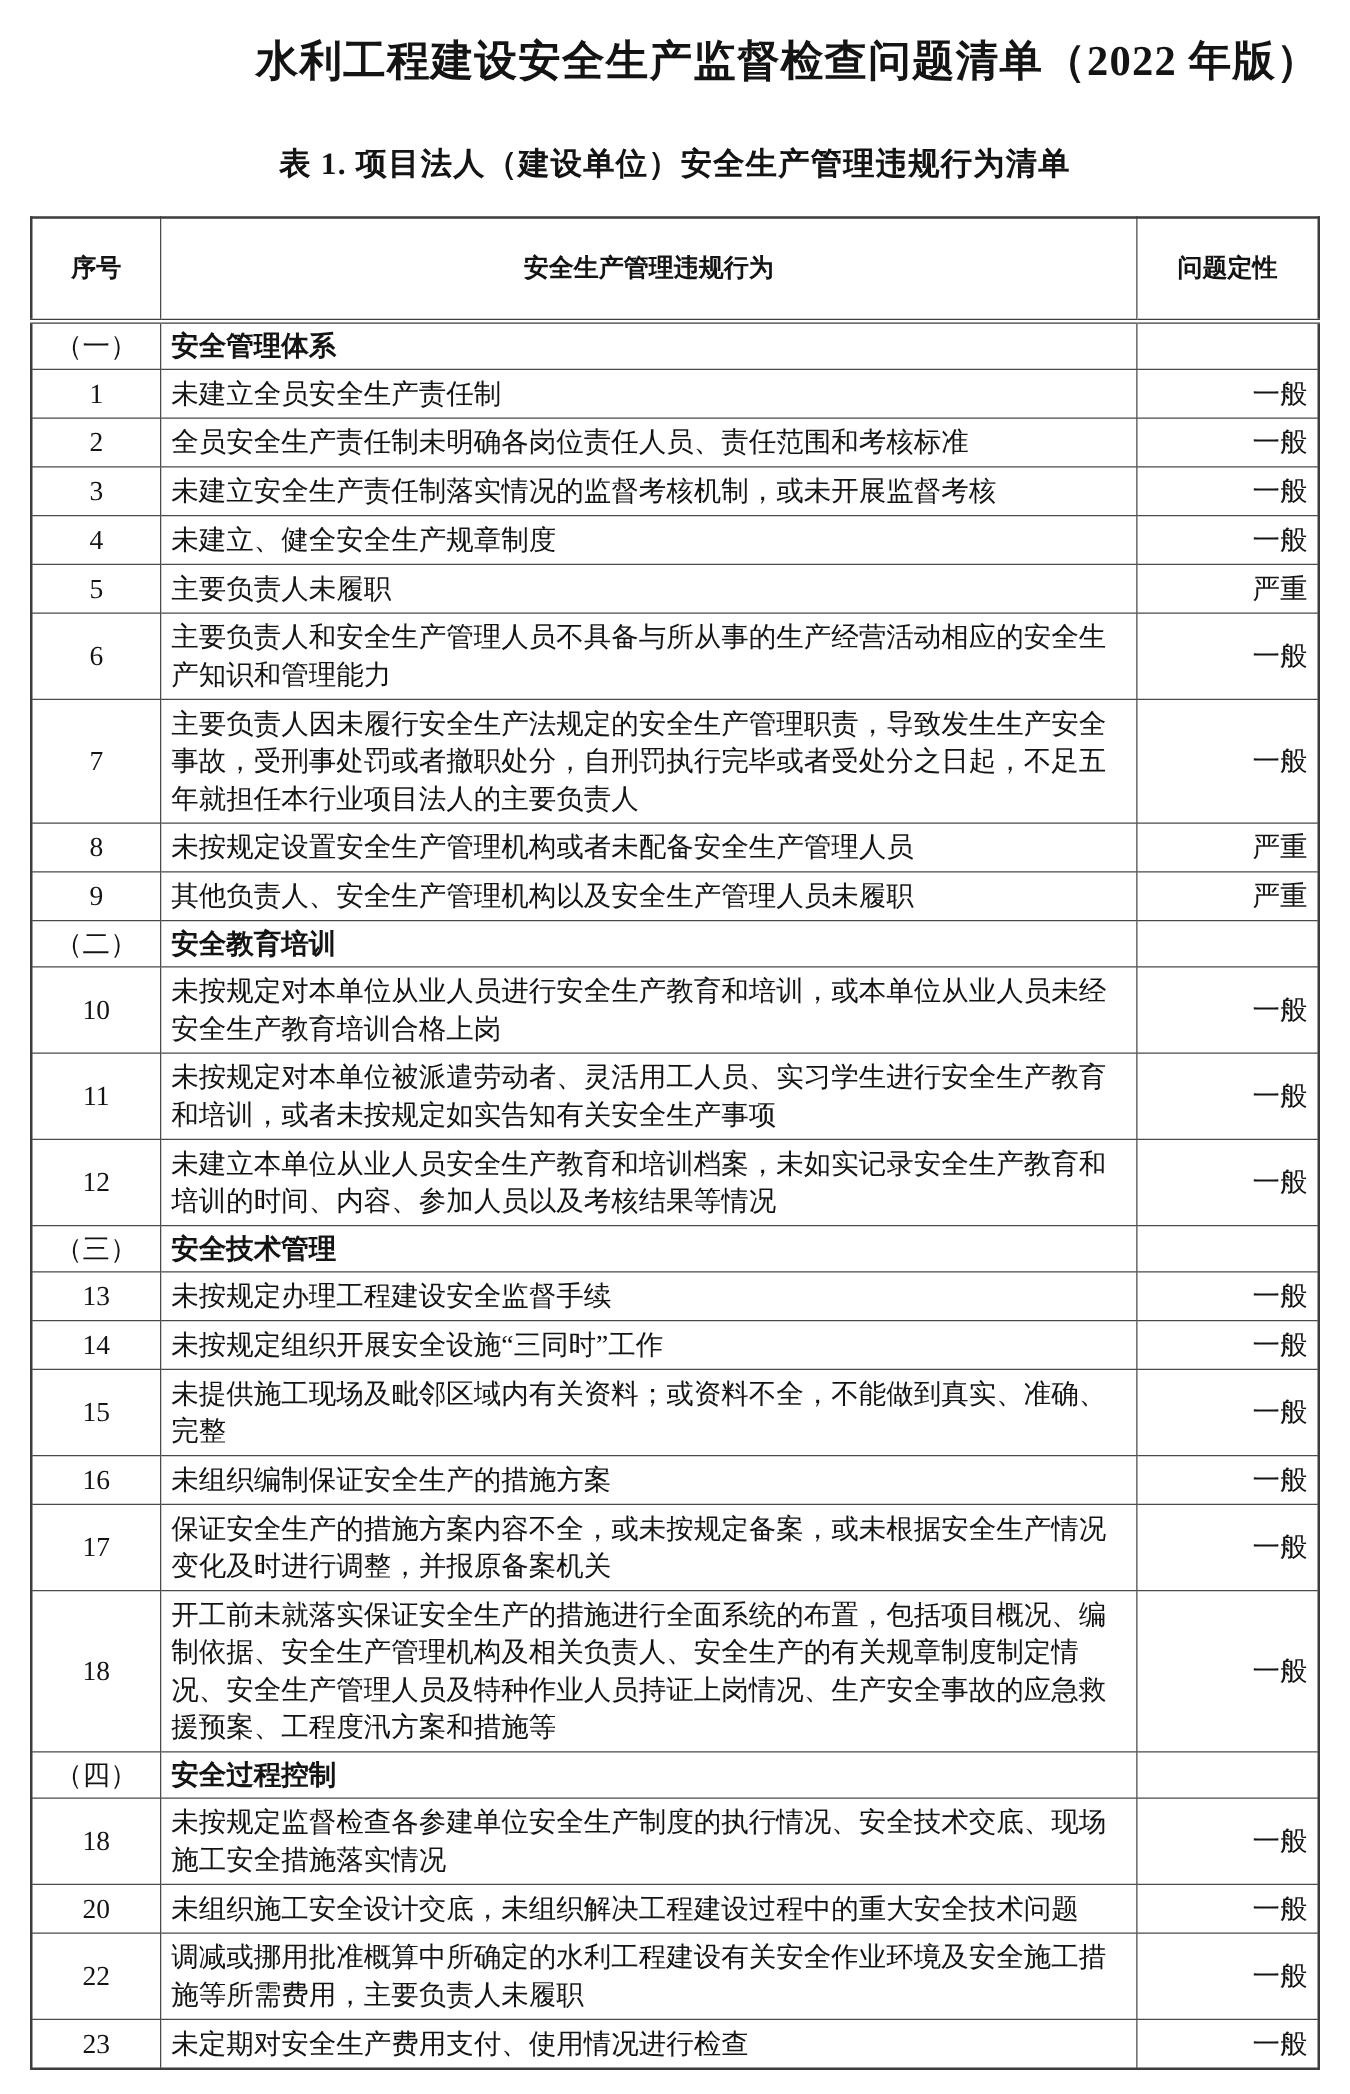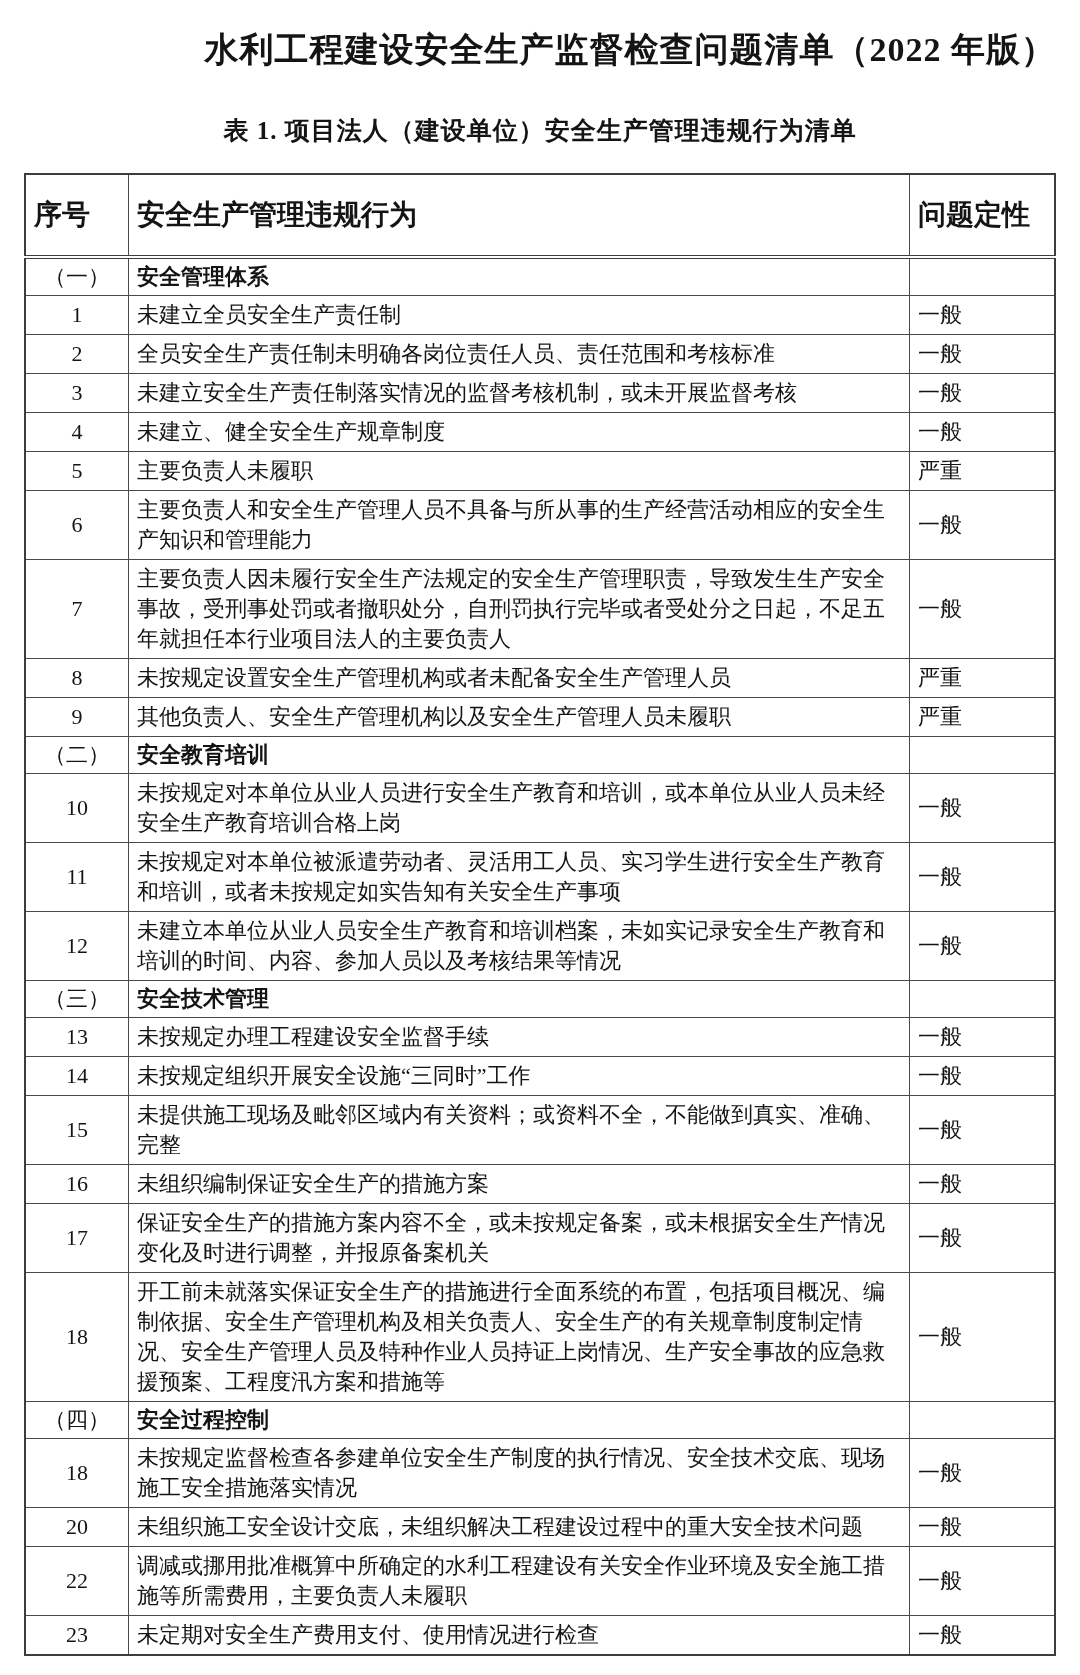--- a/index.html
+++ b/index.html
@@ -40,28 +40,28 @@
   .violation-table td {
     border: 1px solid #4a4a4a;
     font-size: 22px;
     line-height: 30px;
     padding: 4px 8px;
     vertical-align: middle;
     word-break: break-all;
   }
   .violation-table thead th {
     font-weight: bold;
-    font-size: 28px;
+    font-size: 20px;
     height: 72px;
-    text-align: left;
+    text-align: center;
     border-bottom: 4px double #3d3d3d;
   }
   .col-no { width: 86px; text-align: center; }
   .col-behavior { text-align: left; }
-  .col-severity { width: 128px; text-align: left; }
+  .col-severity { width: 128px; text-align: right; }
   tr.section td.col-behavior { font-weight: bold; }
   tr.section td { padding-top: 3px; padding-bottom: 3px; }
 </style>
 </head>
 <body>
 
 <div class="page">
   <h1 class="doc-title">水利工程建设安全生产监督检查问题清单（2022 年版）</h1>
   <h2 class="table-caption">表 1. 项目法人（建设单位）安全生产管理违规行为清单</h2>
 

